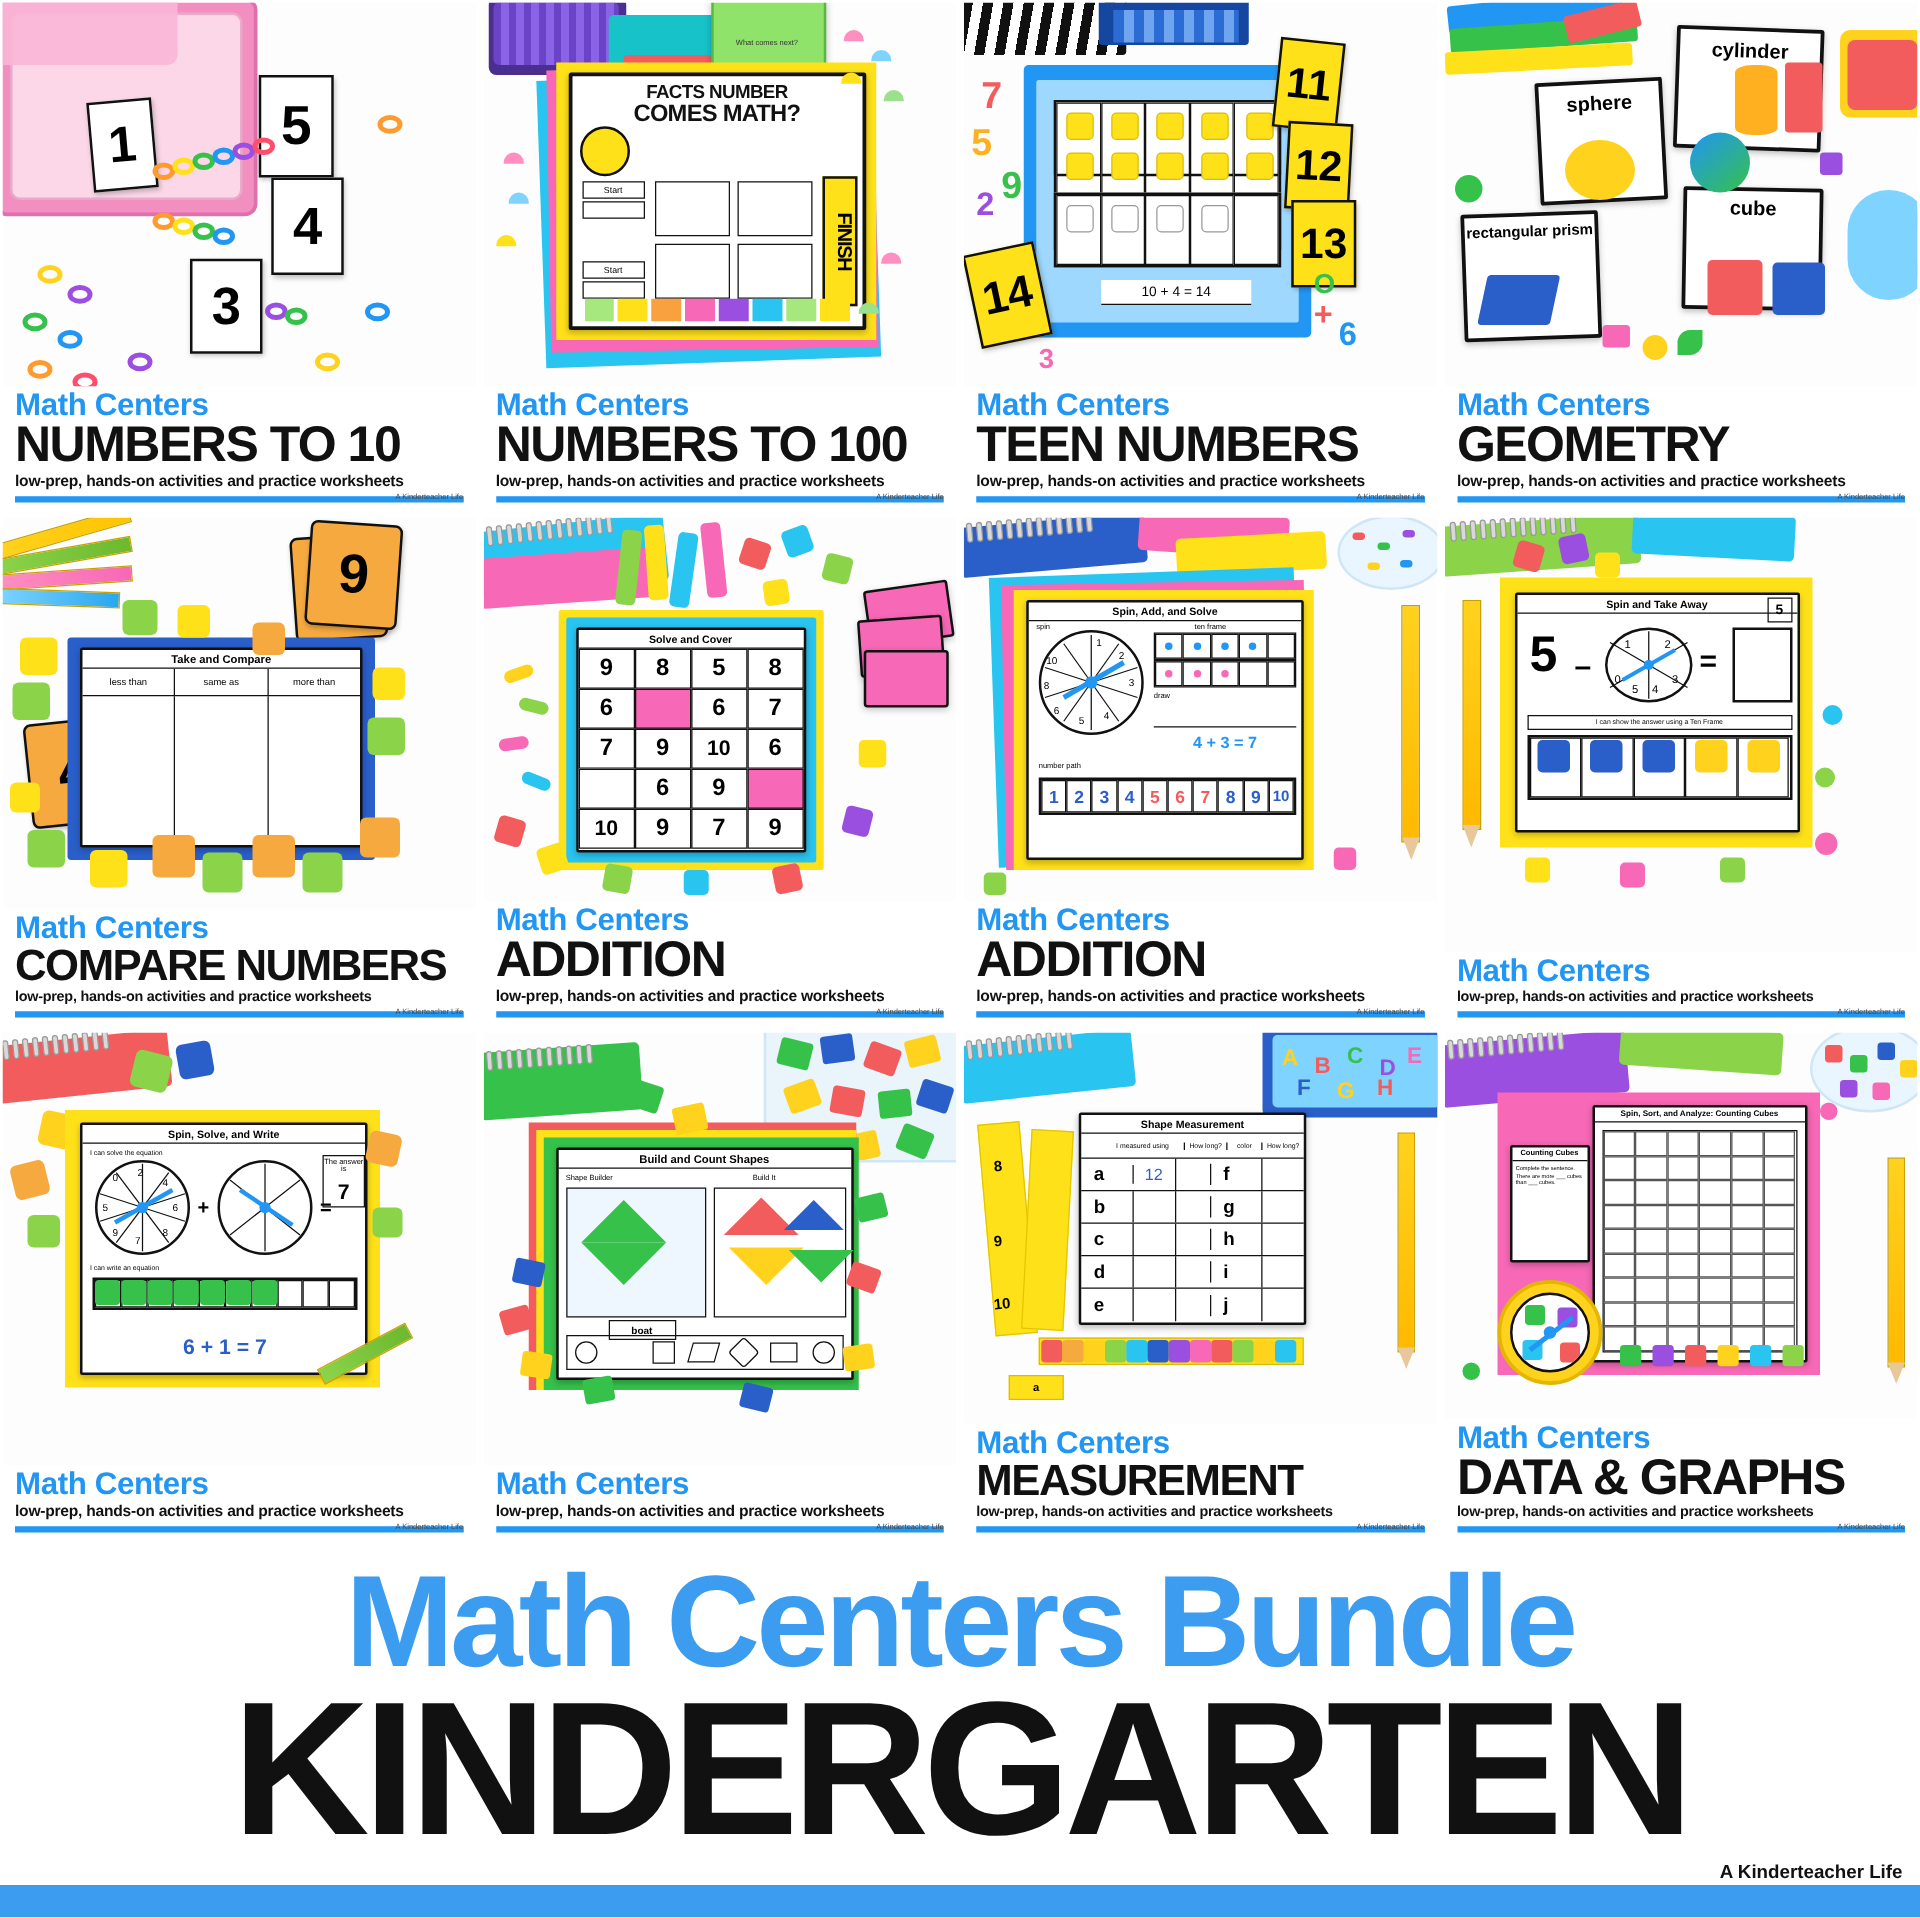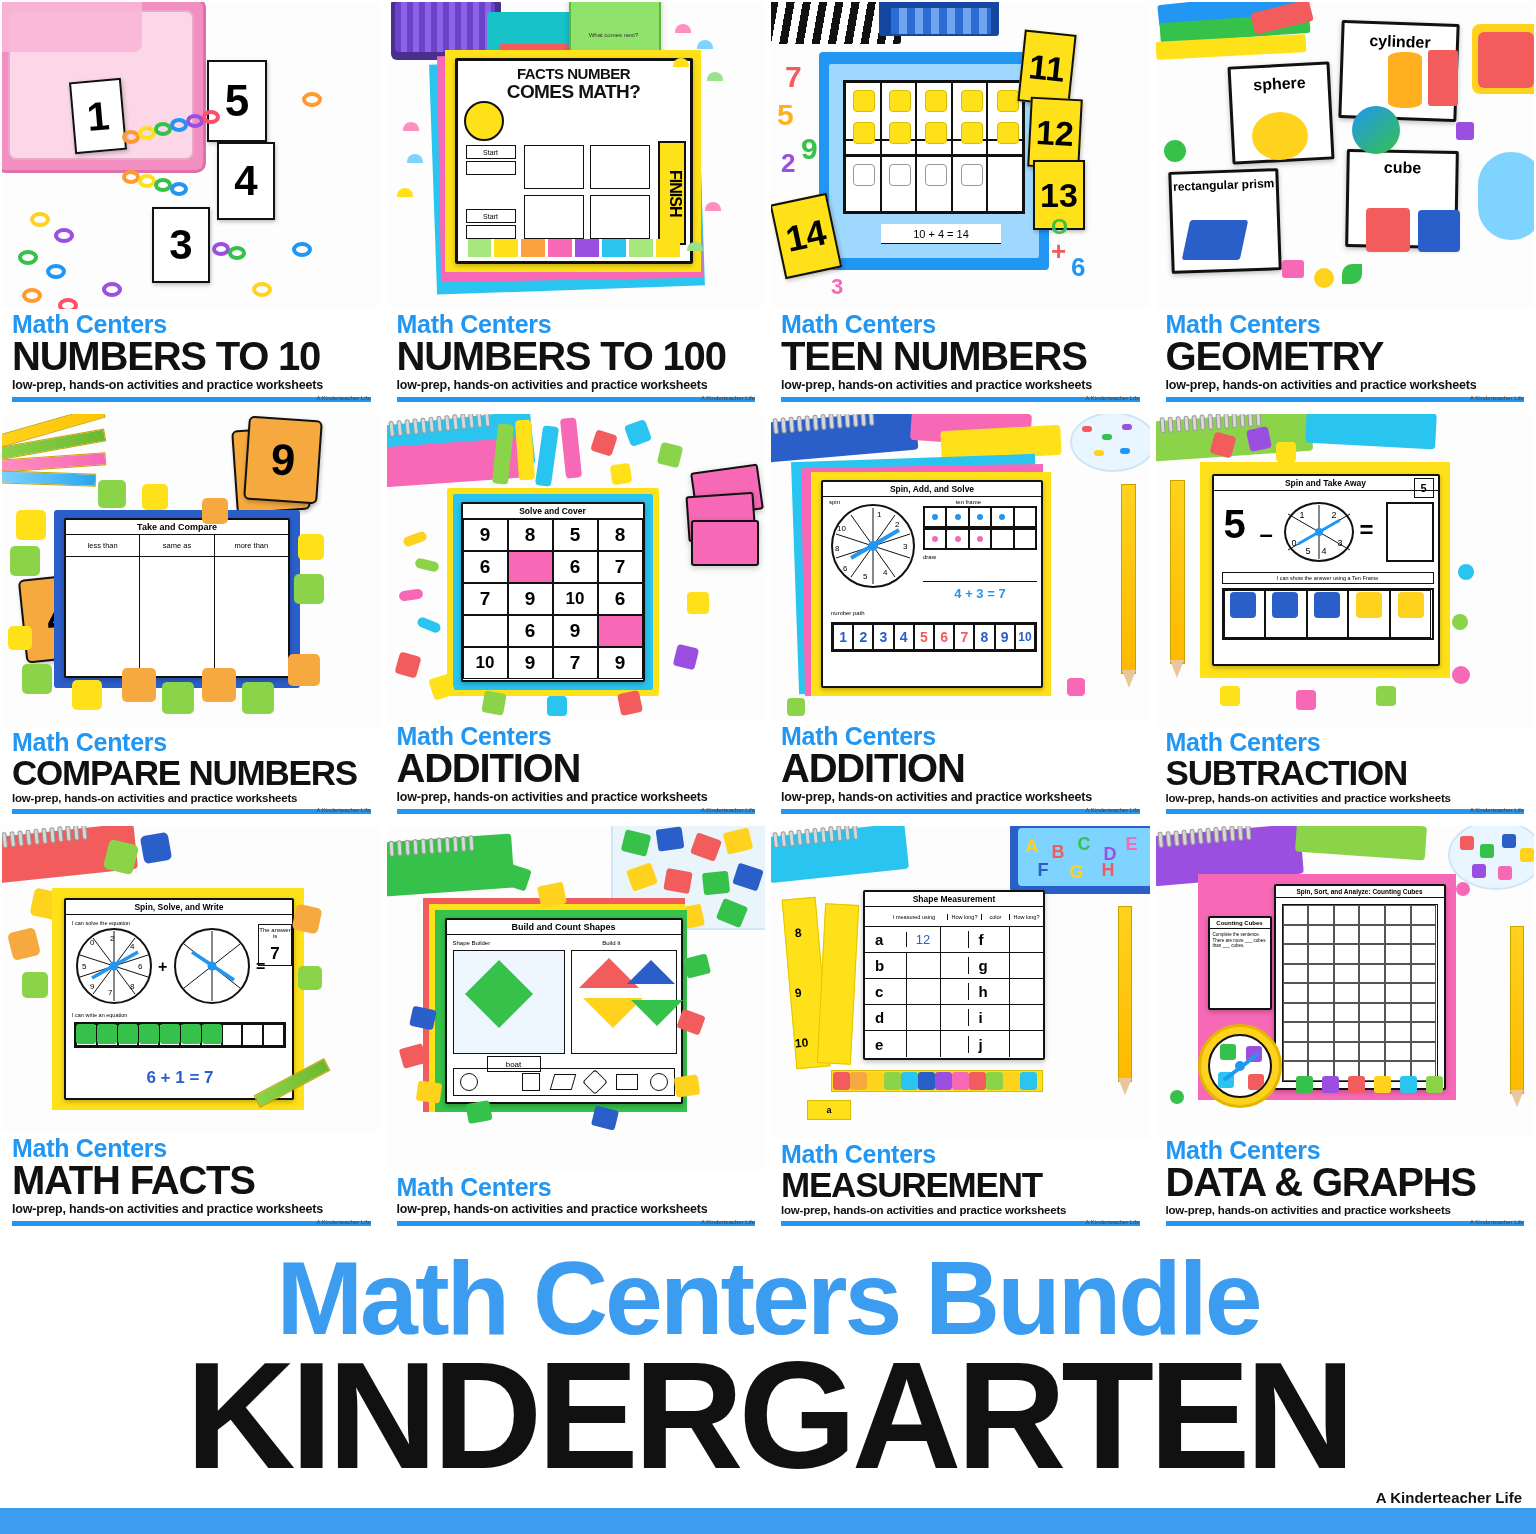--- a/index.html
+++ b/index.html
@@ -780,21 +780,20 @@
         <div class="chip" style="left:120px;top:28px;width:20px;height:20px;background:#ffe11a;border-radius:4px"></div>
         <div class="chip round" style="left:296px;top:252px;width:18px;height:18px;background:#f768b6"></div>
         <div class="chip round" style="left:296px;top:200px;width:16px;height:16px;background:#8bd44a"></div>
         <div class="chip round" style="left:302px;top:150px;width:16px;height:16px;background:#29c4ef"></div>
         <div class="chip" style="left:64px;top:272px;width:20px;height:20px;background:#ffe11a;border-radius:4px"></div>
         <div class="chip" style="left:140px;top:276px;width:20px;height:20px;background:#f768b6;border-radius:4px"></div>
         <div class="chip" style="left:220px;top:272px;width:20px;height:20px;background:#8bd44a;border-radius:4px"></div>
       </div>
       <div class="caption">
         <div class="cap-kicker">Math Centers</div>
-        <div class="cap-title small">SUBTRACTION</div>
         <div class="cap-sub tiny">low-prep, hands-on activities and practice worksheets</div>
         <div class="cap-rule"></div>
         <div class="cap-credit">A Kinderteacher Life</div>
       </div>
     </div>
 
     <div class="cover">
       <div class="photo">
         <div class="bg" style="background:#fdfdfd"></div>
         <div style="position:absolute;left:-6px;top:4px;width:140px;height:46px;background:#f25c5c;border-radius:4px;transform:rotate(-6deg)"></div>
@@ -890,21 +889,20 @@
         <div class="chip" style="left:158px;top:198px;width:20px;height:20px;background:#35c14a;border-radius:3px"></div>
         <div class="chip" style="left:179px;top:198px;width:20px;height:20px;background:#35c14a;border-radius:3px"></div>
         <div class="chip" style="left:200px;top:198px;width:20px;height:20px;background:#35c14a;border-radius:3px"></div>
 
         <div class="pencil" style="left:250px;top:250px;width:80px;height:14px;transform:rotate(-28deg);background:linear-gradient(90deg,#8bd44a,#6cb82f)"></div>
         <div class="chip" style="left:292px;top:80px;width:26px;height:26px;background:#f5a93f;border-radius:5px;transform:rotate(12deg)"></div>
         <div class="chip" style="left:296px;top:140px;width:24px;height:24px;background:#8bd44a;border-radius:5px"></div>
       </div>
       <div class="caption">
         <div class="cap-kicker">Math Centers</div>
-        <div class="cap-title">MATH FACTS</div>
         <div class="cap-sub">low-prep, hands-on activities and practice worksheets</div>
         <div class="cap-rule"></div>
         <div class="cap-credit">A Kinderteacher Life</div>
       </div>
     </div>
 
     <div class="cover">
       <div class="photo">
         <div class="bg" style="background:#fdfdfd"></div>
         <div style="position:absolute;left:-4px;top:12px;width:130px;height:54px;background:#35c14a;border-radius:4px;transform:rotate(-4deg)"></div>
@@ -947,21 +945,21 @@
           <div style="position:absolute;left:124px;top:30px;width:106px;height:104px;border:1.5px solid #111;background:#fff"></div>
 
           <div style="position:absolute;left:18px;top:40px;width:0;height:0;border-left:34px solid transparent;border-right:34px solid transparent;border-bottom:34px solid #35c14a"></div>
           <div style="position:absolute;left:18px;top:74px;width:0;height:0;border-left:34px solid transparent;border-right:34px solid transparent;border-top:34px solid #35c14a"></div>
 
           <div style="position:absolute;left:132px;top:38px;width:0;height:0;border-left:30px solid transparent;border-right:30px solid transparent;border-bottom:30px solid #f25c5c"></div>
           <div style="position:absolute;left:180px;top:40px;width:0;height:0;border-left:24px solid transparent;border-right:24px solid transparent;border-bottom:24px solid #2a5ec9"></div>
           <div style="position:absolute;left:136px;top:78px;width:0;height:0;border-left:30px solid transparent;border-right:30px solid transparent;border-top:30px solid #ffd21e"></div>
           <div style="position:absolute;left:184px;top:80px;width:0;height:0;border-left:26px solid transparent;border-right:26px solid transparent;border-top:26px solid #35c14a"></div>
 
-          <div style="position:absolute;left:40px;top:136px;width:54px;height:16px;border:1.5px solid #111;font-size:8px;display:flex;align-items:center;justify-content:center;font-weight:normal">boat</div>
+          <div style="position:absolute;left:40px;top:136px;width:54px;height:16px;border:1.5px solid #111;font-size:8px;display:flex;align-items:center;justify-content:center;font-weight:bold">boat</div>
 
           <div style="position:absolute;left:6px;bottom:6px;right:6px;height:28px;border:1.5px solid #111;display:flex;align-items:center;justify-content:space-around">
             <span style="display:block;width:18px;height:18px;border:1.5px solid #111;border-radius:50%"></span>
             <span style="display:block;width:0;height:0;border-left:10px solid transparent;border-right:10px solid transparent;border-bottom:17px solid transparent;box-shadow:none;border-bottom-color:#fff;outline:none"></span>
             <span style="display:block;width:18px;height:18px;border:1.5px solid #111"></span>
             <span style="display:block;width:22px;height:16px;border:1.5px solid #111;transform:skewX(-16deg)"></span>
             <span style="display:block;width:18px;height:18px;border:1.5px solid #111;border-radius:3px;transform:rotate(45deg)"></span>
             <span style="display:block;width:22px;height:16px;border:1.5px solid #111"></span>
             <span style="display:block;width:18px;height:18px;border:1.5px solid #111;border-radius:50%"></span>
           </div>

